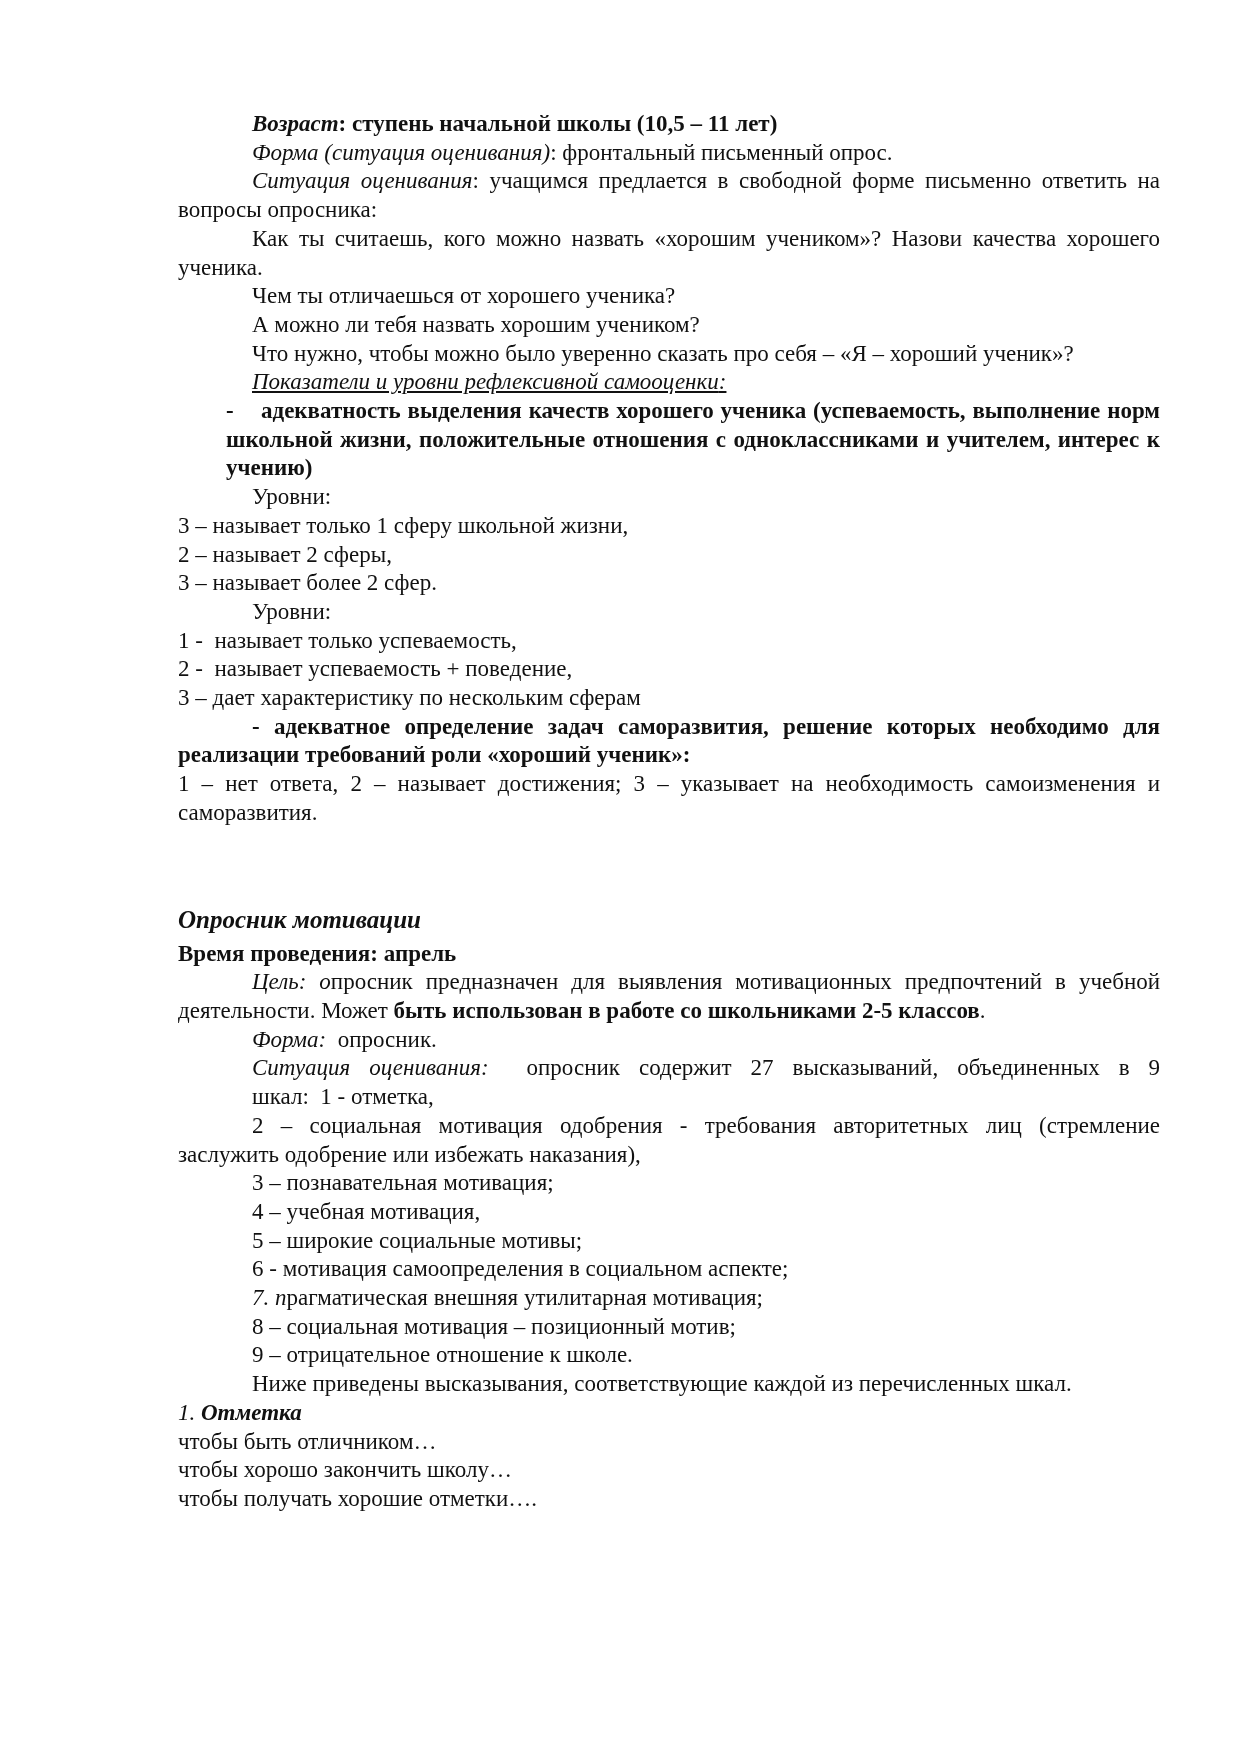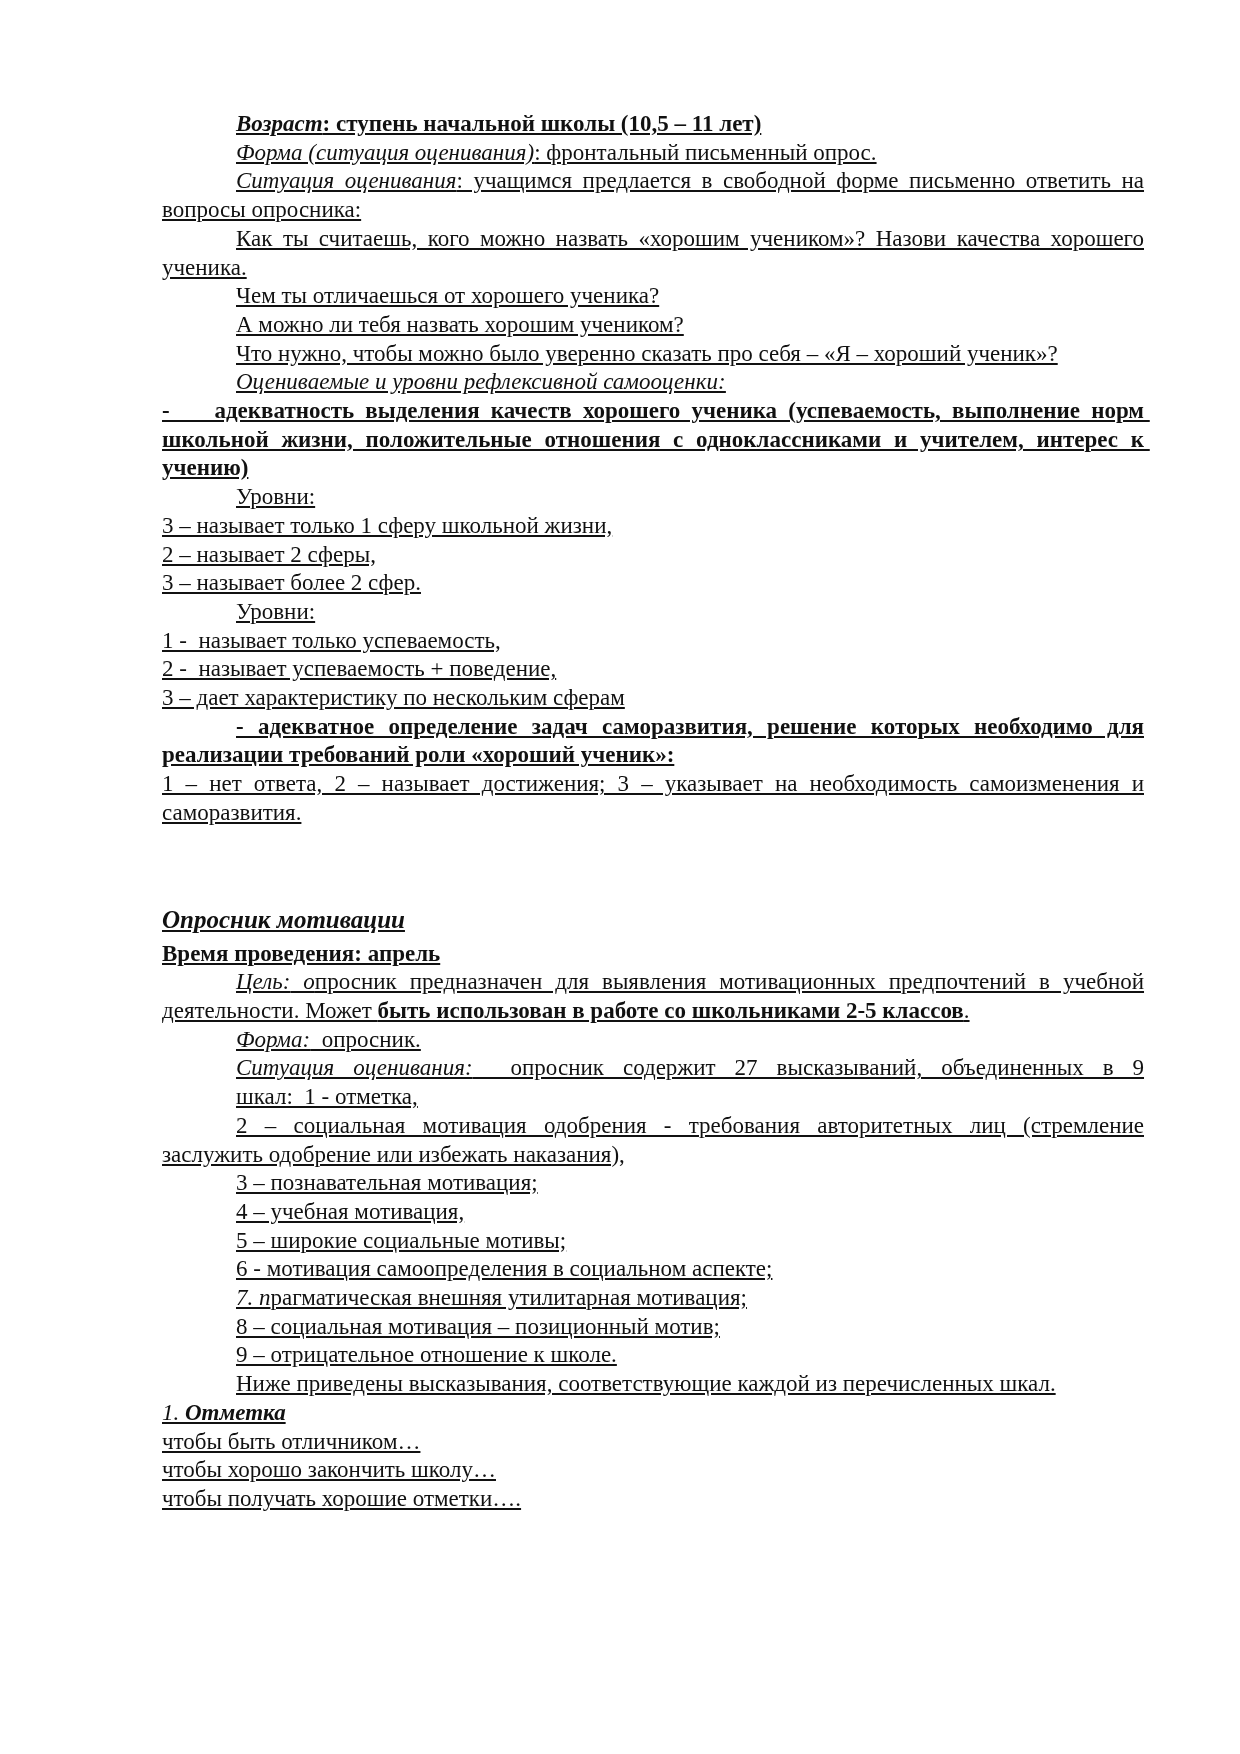--- a/index.html
+++ b/index.html
@@ -3,23 +3,22 @@
 <meta charset="utf-8">
 <style>
   html, body { margin: 0; padding: 0; background: #ffffff; }
   body {
     width: 1240px; height: 1754px; position: relative; overflow: hidden;
     font-family: "Liberation Serif", "DejaVu Serif", serif;
     color: #111111;
     font-size: 23px;
   }
   .page {
-    position: absolute; left: 162px; top: 110px; width: 982px;
+    position: absolute; left: 178px; top: 110px; width: 982px;
     line-height: 28.7px;
-    text-decoration: underline;
   }
   .p { margin: 0; text-align: justify; }
   .ind { text-indent: 74px; }
   .block-ind { padding-left: 74px; }
   .i { font-style: italic; }
   .b { font-weight: bold; }
   .u { text-decoration: underline; }
   .just-last { text-align-last: justify; }
   .title {
     font-style: italic; font-weight: bold; font-size: 25px; line-height: 40px;
@@ -33,23 +32,23 @@
 
   <p class="p ind"><span class="i b">Возраст</span><span class="b">: ступень начальной школы (10,5 – 11 лет)</span></p>
   <p class="p ind"><span class="i">Форма (ситуация оценивания)</span><span>: фронтальный письменный опрос.</span></p>
   <p class="p ind"><span class="i">Ситуация оценивания</span><span>: учащимся предлается в свободной форме письменно ответить на вопросы опросника:</span></p>
 
   <p class="p ind">Как ты считаешь, кого можно назвать «хорошим учеником»?  Назови  качества хорошего ученика.</p>
   <p class="p ind">Чем ты отличаешься  от хорошего ученика?</p>
   <p class="p ind">А можно ли тебя назвать хорошим учеником?</p>
   <p class="p ind">Что нужно, чтобы можно было уверенно сказать про себя – «Я – хороший ученик»?</p>
 
-  <p class="p ind"><span class="i u">Оцениваемые и уровни рефлексивной самооценки</span><span class="i u">:</span></p>
+  <p class="p ind"><span class="i u">Показатели и уровни рефлексивной самооценки</span><span class="i u">:</span></p>
 
-  <p class="p b" style="white-space: pre-wrap;">-    адекватность выделения качеств хорошего ученика (успеваемость, выполнение норм школьной жизни, положительные отношения с одноклассниками и учителем, интерес к учению)</p>
+  <p class="p b" style="white-space: pre-wrap; margin-left: 48px;">-    адекватность выделения качеств хорошего ученика (успеваемость, выполнение норм школьной жизни, положительные отношения с одноклассниками и учителем, интерес к учению)</p>
   <p class="p ind">Уровни:</p>
   <p class="p">3 – называет только 1 сферу школьной жизни,</p>
   <p class="p">2 – называет 2 сферы,</p>
   <p class="p">3 – называет более 2 сфер.</p>
 
   <p class="p ind">Уровни:</p>
   <p class="p" style="white-space: pre-wrap;">1 -  называет только успеваемость,</p>
   <p class="p" style="white-space: pre-wrap;">2 -  называет успеваемость + поведение,</p>
   <p class="p">3 – дает характеристику по нескольким сферам</p>
 

